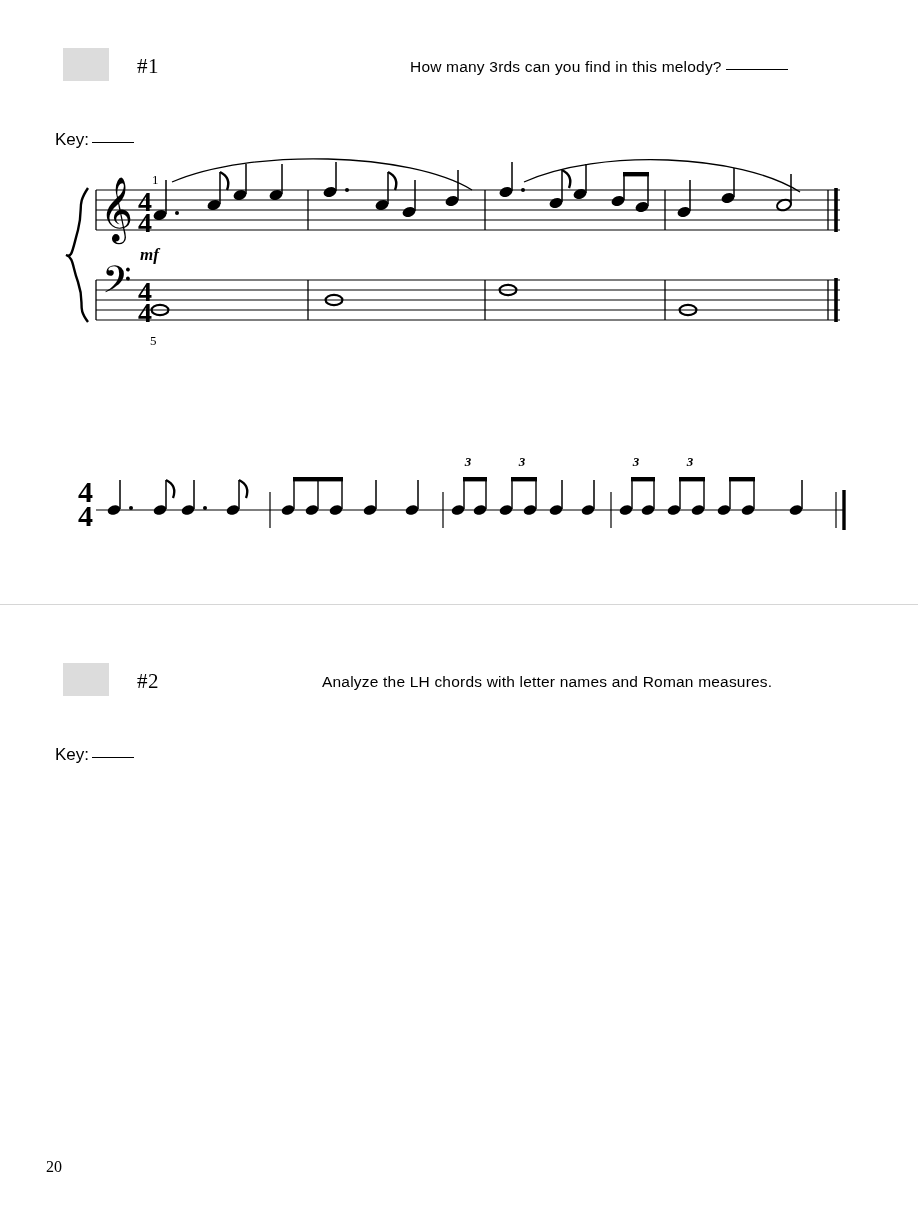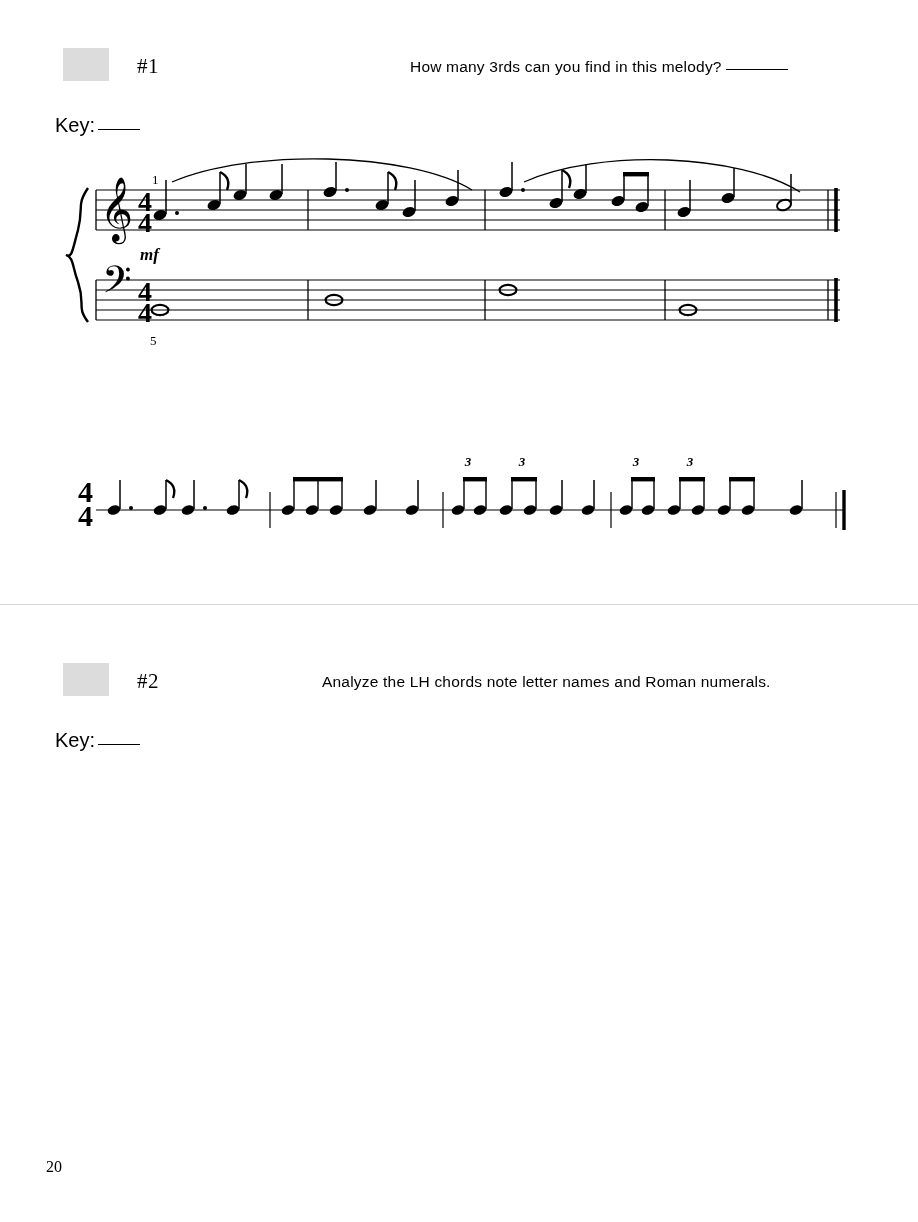--- a/index.html
+++ b/index.html
@@ -60,22 +60,22 @@
     font-size: 15.5px;
     letter-spacing: .2px;
     white-space: nowrap;
   }
   #ex1 .prompt { left: 410px; }
   #ex2 .prompt { left: 322px; }
 
   .key-line {
     position: absolute;
     left: 55px;
-    top: 114px;
-    font-size: 20px;
+    top: 130px;
+    font-size: 17px;
   }
   .key-line .blank {
     display: inline-block;
     width: 42px;
     border-bottom: 1.4px solid #000;
     margin-left: 3px;
     vertical-align: 2px;
   }
   .prompt .blank-long {
     display: inline-block;
@@ -388,21 +388,21 @@
 
   <div class="divider"></div>
 
   <div class="exercise" id="ex2">
 
     <div class="grey-box"></div>
 
     <div class="ex-number">#2</div>
 
     <div class="prompt">
-      <span>Analyze the LH chords note letter names and Roman numerals.</span>
+      <span>Analyze the LH chords with letter names and Roman measures.</span>
     </div>
 
     <div class="key-line">
       <span>Key:</span><span class="blank"></span>
     </div>
 
   </div>
 
   <div class="pagenum">20</div>
 </div>

